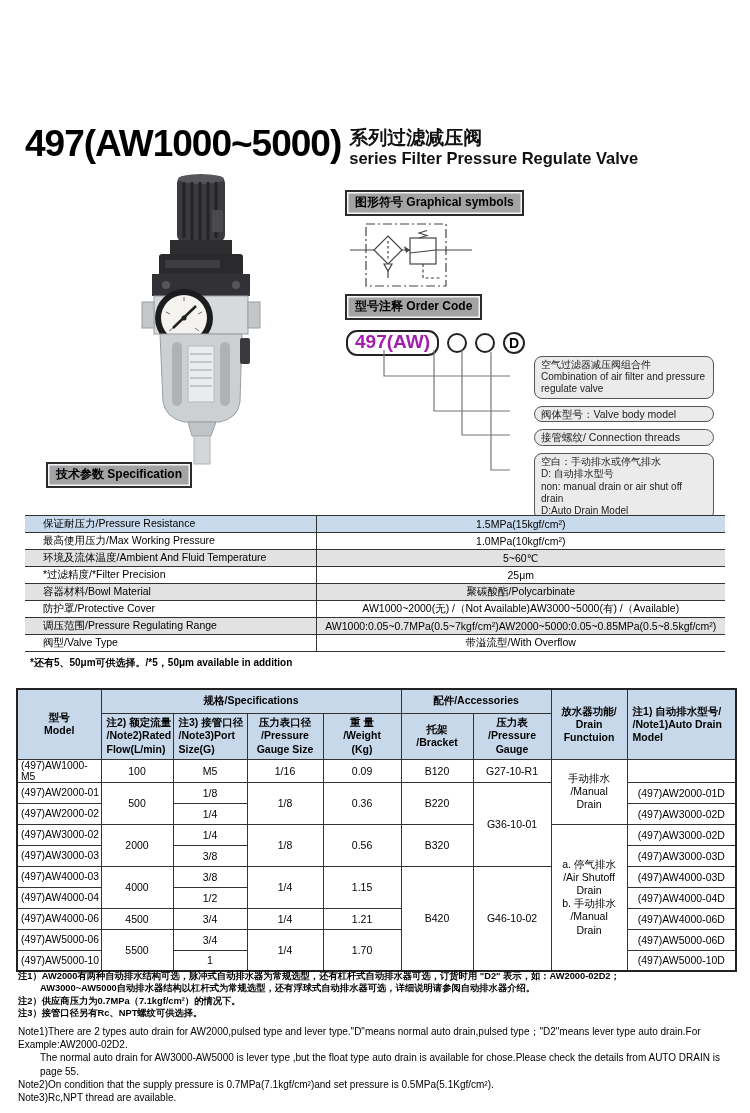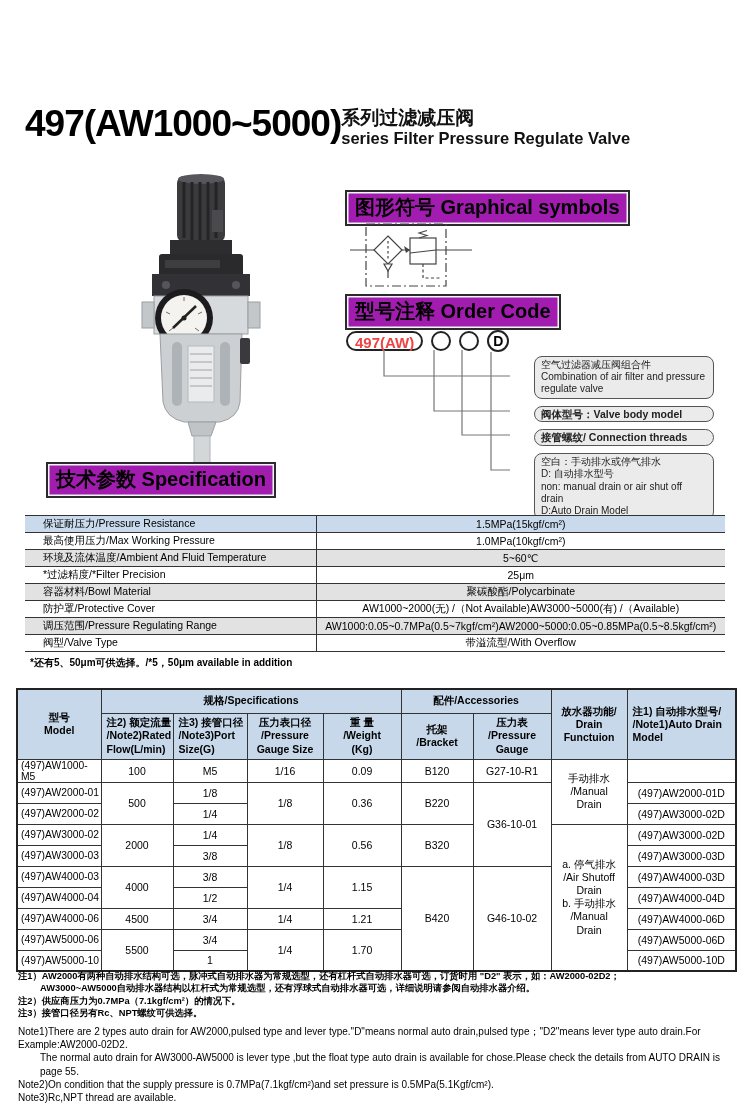--- a/index.html
+++ b/index.html
@@ -4,64 +4,64 @@
 <style>
   * { margin: 0; padding: 0; box-sizing: border-box; }
   html,body { background:#fff; }
   body {
     width: 750px; height: 1113px; position: relative;
     font-family: "Liberation Sans", "DejaVu Sans", sans-serif;
     color:#111;
   }
 
   
-  .title-row { position:absolute; left:25px; top:104px; display:flex; align-items:flex-start; }
+  .title-row { position:absolute; left:25px; top:124px; display:flex; align-items:flex-start; gap:8px; }
   .title-code { font-size:37px; font-weight:bold; letter-spacing:-1px; line-height:1.1; color:#000; }
   .title-sub { padding-top:3px; }
   .title-cn { font-size:19px; font-weight:bold; line-height:1.15; }
   .title-en { font-size:16.5px; font-weight:bold; line-height:1.2; }
 
   
   .sec-header {
-    position:absolute; background:#a21caf; border:2px solid #2b2b2b;
+    position:absolute; background:#a3a3a3; border:2px solid #2b2b2b;
     box-shadow: inset 0 0 0 1.5px #f2f6fa;
-    font-size:20px; font-weight:600; padding:2px 8px 3px 8px; white-space:nowrap; color:#000;
+    font-size:12px; font-weight:600; padding:2px 8px 3px 8px; white-space:nowrap; color:#000;
   }
   #hdr-graphical { left:345px; top:190px; }
   #hdr-order { left:345px; top:294px; }
   #hdr-spec { left:22px; top:462px;margin-left:24px; }
 
   
   .product-photo { position:absolute; left:128px; top:170px; width:154px; height:300px; }
 
   
   .symbol { position:absolute; left:344px; top:214px; width:135px; height:82px; }
 
   
   .order-code { position:absolute; left:346px; top:330px; display:flex; align-items:center; }
   .capsule {
     border:2px solid #222; border-radius:11px; background:#fff;
-    font-size:15px; font-weight:bold; padding:0 7px; height:20px; line-height:19px; color:#ef4444;
+    font-size:19px; font-weight:bold; padding:0 7px; height:26px; line-height:19px; color:#a21caf;
   }
   .oc-circle {
     width:20px; height:20px; border:2px solid #222; border-radius:50%;
     background:#fff; margin-left:8px; display:inline-flex; align-items:center; justify-content:center;
     font-size:14px; font-weight:bold; color:#000;
   }
   .oc-circle.suffix { width:22px; height:22px; }
   .connectors { position:absolute; left:340px; top:348px; }
   .order-boxes { position:absolute; left:534px; top:356px; width:180px; }
   .oc-box {
     background:#ebebeb; border:1.5px solid #555; margin-bottom:7px;
     padding:2px 6px; font-size:10px; line-height:1.22; color:#222;
   }
   .oc-box.rect { border-radius:8px; }
   .oc-box.pill { border-radius:10px; padding:1px 6px; }
   .oc-box .l0 { }
-  .oc-box.pill .l0 { font-weight:700; font-size:10.5px; }
+  .oc-box.pill .l0 { font-weight:400; font-size:10.5px; }
 
   
   table { border-collapse:collapse; }
   .spec-table { position:absolute; left:25px; top:515px; width:700px; table-layout:fixed; }
   .spec-table td {
     border-top:1.5px solid #333; border-bottom:1.5px solid #333;
     height:17px; font-size:10.5px; vertical-align:middle; color:#000;
   }
   .spec-table td.lbl { width:291px; padding-left:18px; border-right:1.2px solid #333; }
   .spec-table td.val { text-align:center; }

